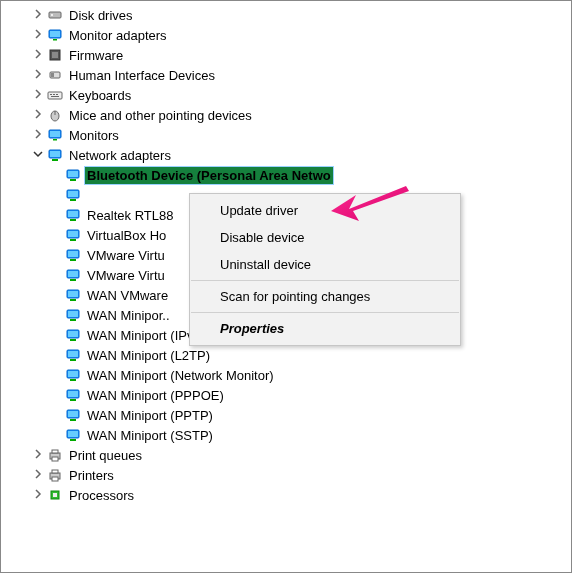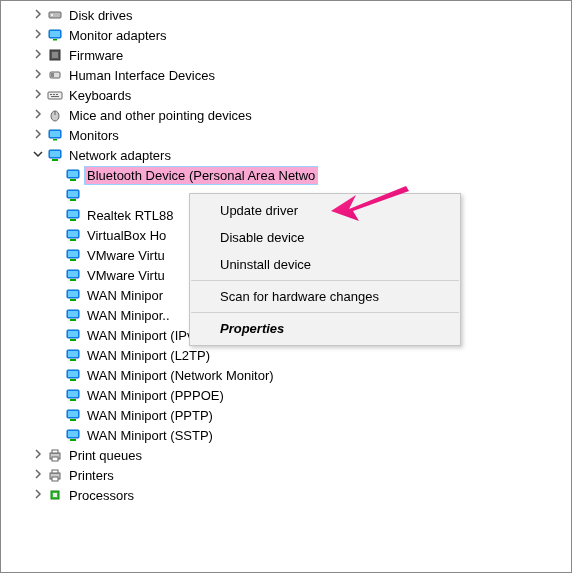--- a/index.html
+++ b/index.html
@@ -44,22 +44,23 @@
     display: inline-flex;
     align-items: center;
     justify-content: center;
     flex-shrink: 0;
   }
   .label {
     padding: 1px 2px;
     cursor: default;
   }
   .label.selected {
-    background: #f9a8d4;
+    background: #15803d;
     outline: 1px solid #99d1ff;
+    font-weight: bold;
   }
   .indent-1 { padding-left: 20px; }
   .child-row { padding-left: 52px; }
 
   
   .menu {
     position: absolute;
     left: 188px;
     top: 192px;
     width: 272px;
@@ -281,21 +282,21 @@
         <span class="label">VMware Virtu</span>
       </div>
       <div class="row child-row">
         <span class="icon">
           <svg width="16" height="16" viewBox="0 0 16 16">
             <rect x="2" y="3" width="12" height="8" rx="1" fill="#1e90ff" stroke="#0066cc"></rect>
             <rect x="3" y="4" width="10" height="6" fill="#66ccff"></rect>
             <rect x="5" y="12" width="6" height="2" fill="#0a0"></rect>
           </svg>
         </span>
-        <span class="label">WAN Minipor</span>
+        <span class="label">WAN VMware</span>
       </div>
       <div class="row child-row">
         <span class="icon">
           <svg width="16" height="16" viewBox="0 0 16 16">
             <rect x="2" y="3" width="12" height="8" rx="1" fill="#1e90ff" stroke="#0066cc"></rect>
             <rect x="3" y="4" width="10" height="6" fill="#66ccff"></rect>
             <rect x="5" y="12" width="6" height="2" fill="#0a0"></rect>
           </svg>
         </span>
         <span class="label">WAN Minipor..</span>
@@ -409,21 +410,21 @@
     <span class="label">Processors</span>
   </div>
 
 </div>
 
 <div class="menu">
   <div class="menu-item">Update driver</div>
   <div class="menu-item">Disable device</div>
   <div class="menu-item">Uninstall device</div>
   <div class="menu-sep"></div>
-  <div class="menu-item">Scan for hardware changes</div>
+  <div class="menu-item">Scan for pointing changes</div>
   <div class="menu-sep"></div>
   <div class="menu-item bold">Properties</div>
 </div>
 
 <div class="arrow">
   <svg width="80" height="40" viewBox="0 0 80 40">
     <defs>
       <linearGradient id="ag" x1="0" y1="0" x2="1" y2="1">
         <stop offset="0" stop-color="#ff2d8f"></stop>
         <stop offset="1" stop-color="#d6006e"></stop>

